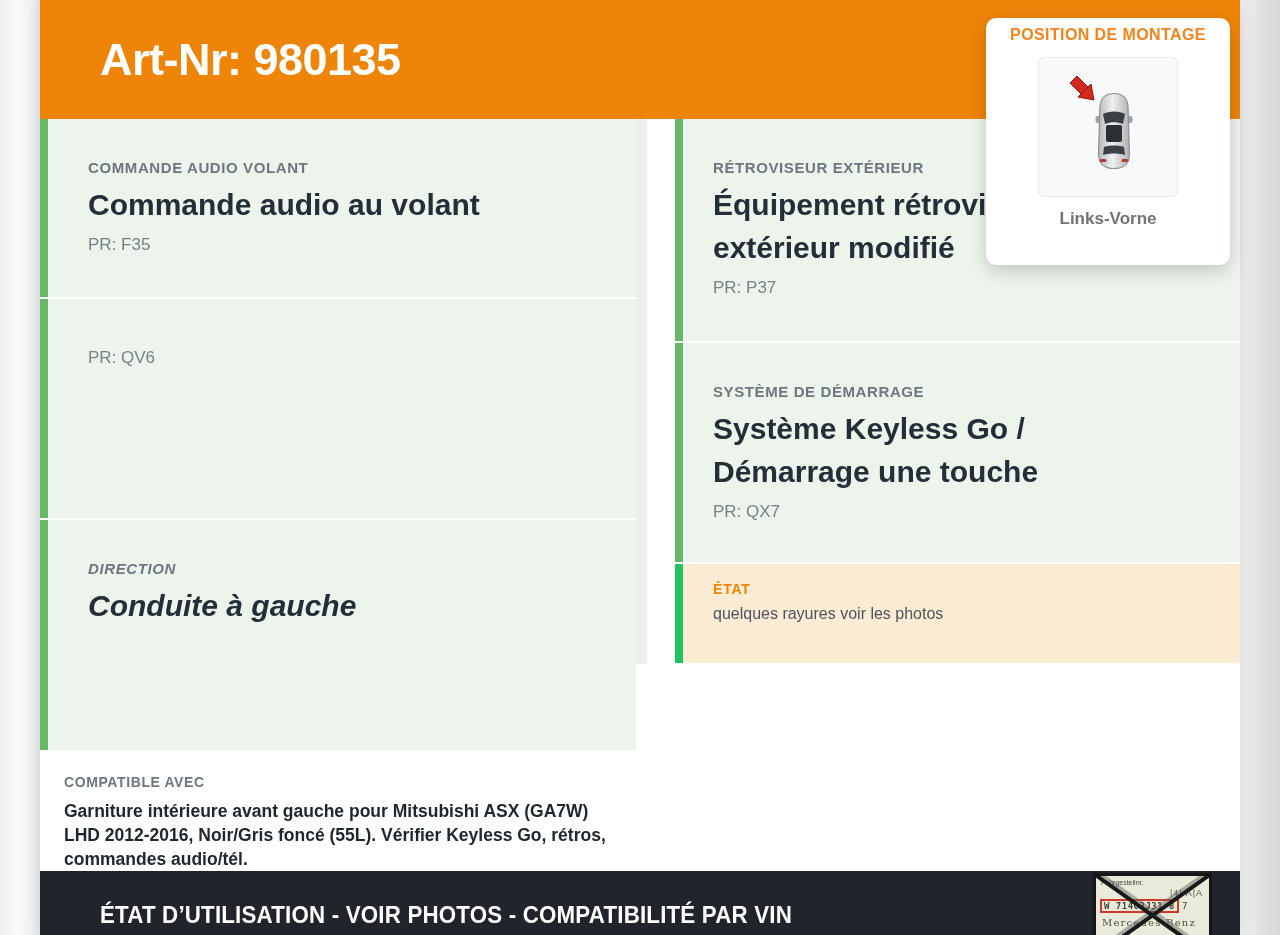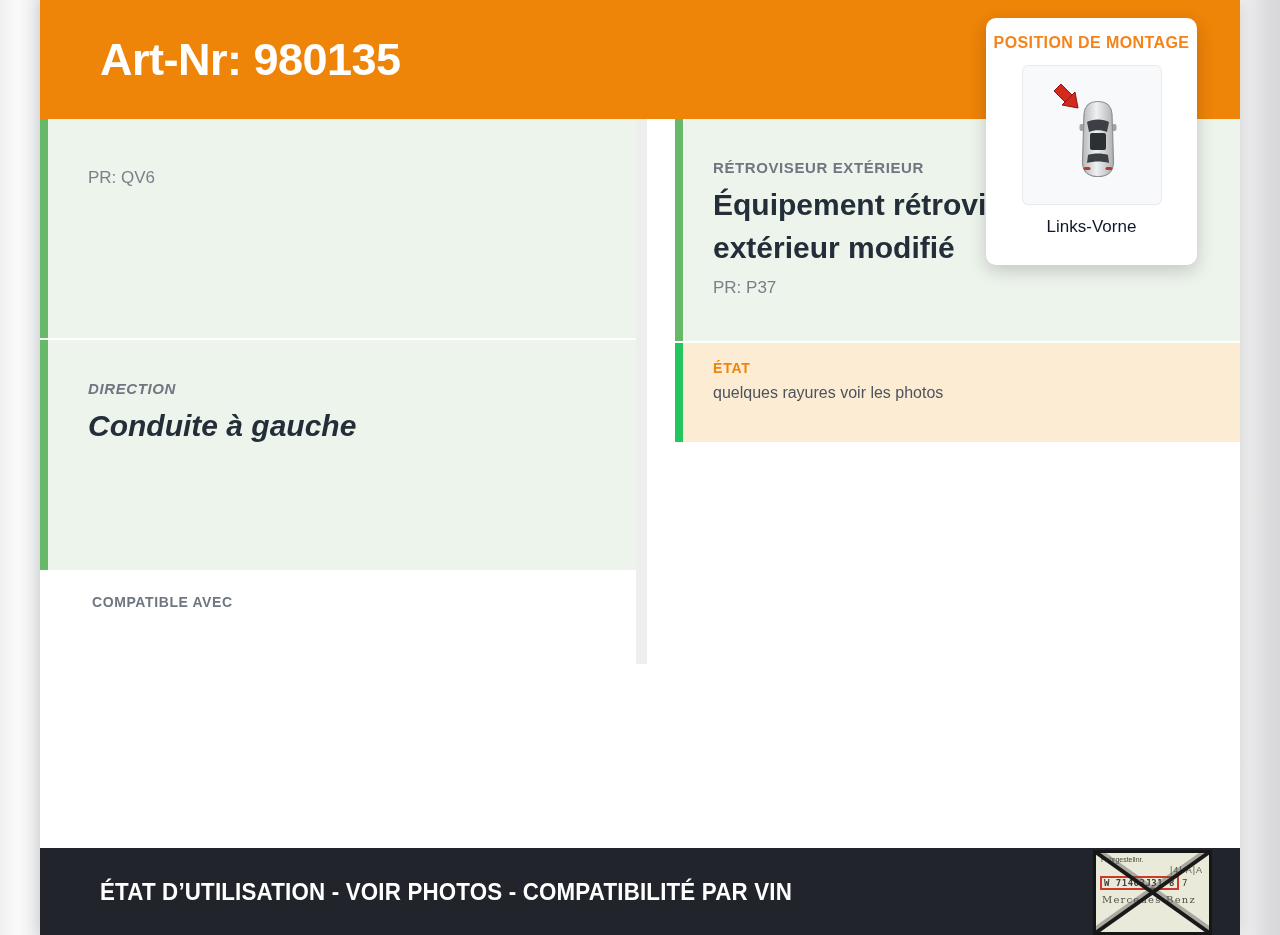--- a/index.html
+++ b/index.html
@@ -42,21 +42,21 @@
   .card .pr { font-size:17px; color:#78818a; margin-top:9px; }
 
   .condition { height:99px; background:#fdecd4; border-left:8px solid #22c55e;
     padding:17px 30px 0; flex:none; }
   .condition .label { font-size:14px; font-weight:bold; color:#ee8408;
     letter-spacing:.8px; margin-bottom:8px; }
   .condition .text { font-size:16px; color:#4c535c; }
 
   .filler { flex:1; background:#ffffff; }
 
-  .compat { background:#ffffff; flex:1; padding:22px 26px 0 24px;margin-left:28px; }
+  .compat { background:#ffffff; flex:1; padding:22px 26px 0 24px; }
   .compat .label { font-size:14px; margin-bottom:9px; }
   .compat .text { font-size:17.5px; font-weight:bold; color:#1e262e;
     line-height:24px; max-width:548px; }
 
   .footer { height:87px; background:#21242a; position:relative; display:flex;
     align-items:center; padding-left:60px; flex:none; }
   .footer .ftext { color:#ffffff; font-size:24px; font-weight:bold; white-space:nowrap;
     transform:scaleX(.93); transform-origin:left center; letter-spacing:.2px; }
 
   .vin-plate { position:absolute; right:28px; top:2px; width:119px; height:85px;
@@ -64,64 +64,75 @@
   .vp-small { position:absolute; left:5px; top:3px; font-size:7px; color:#4a4a3f; }
   .vp-code  { position:absolute; right:6px; top:12px; font-size:9px; color:#55554a; letter-spacing:1px; }
   .vp-vinrow { position:absolute; left:4px; top:23px; display:flex; align-items:center; }
   .vp-vinbox { border:2px solid #cf3a28; font-family:"DejaVu Sans Mono",monospace;
     font-size:9px; font-weight:bold; color:#41413a; padding:0 2px; letter-spacing:.5px; }
   .vp-suffix { font-size:9px; margin-left:3px; color:#41413a; font-family:"DejaVu Sans Mono",monospace; }
   .vp-brand { position:absolute; left:6px; top:41px; font-size:10px; color:#54544a;
     font-family:"DejaVu Serif",serif; letter-spacing:1.2px; }
   .vp-x { position:absolute; left:-3px; top:-3px; }
 
-  .position-card { position:absolute; left:946px; top:18px; width:211px; height:247px;
+  .position-card { position:absolute; left:946px; top:18px; width:244px; height:247px;
     background:#ffffff; border-radius:10px; box-shadow:0 6px 18px rgba(0,0,0,.18);
-    z-index:6; text-align:center; padding-top:16px; }
+    z-index:6; text-align:center; padding-top:8px; }
   .pc-label { color:#f5831a; font-weight:bold; font-size:16px; letter-spacing:.4px; }
   .pc-imgbox { width:140px; height:140px; margin:13px auto 0; background:#f8f9fb;
     border:1px solid #e8eaed; border-radius:6px; position:relative; }
   .pc-car { position:absolute; left:56px; top:34px; }
   .pc-arrow { position:absolute; left:28px; top:15px; }
-  .pc-pos { margin-top:12px; font-size:17px; font-weight:normal; color:#0f172a; }
+  .pc-pos { margin-top:12px; font-size:17px; font-weight:bold; color:#737373; }
 </style>
 </head>
 <body>
 
 <div class="stage">
   <div class="edge-left"></div>
   <div class="edge-right"></div>
 
   <div class="page">
 
     <div class="header">
       <div class="art-nr">Art-Nr: 980135</div>
     </div>
 
     <div class="columns">
       <div class="gap-strip"></div>
 
       <div class="col left">
+        <div class="card lh1">
+          <div class="label">COMMANDE AUDIO VOLANT</div>
+          <div class="title">Commande audio au volant</div>
+          <div class="pr">PR: F35</div>
+        </div>
         <div class="card lh2">
           <div class="pr">PR: QV6</div>
         </div>
         <div class="card lh3">
           <div class="label">DIRECTION</div>
           <div class="title">Conduite à gauche</div>
         </div>
         <div class="compat">
           <div class="label">COMPATIBLE AVEC</div>
+          <div class="text">Garniture intérieure avant gauche pour Mitsubishi ASX (GA7W) LHD 2012-2016, Noir/Gris foncé (55L). Vérifier Keyless Go, rétros, commandes audio/tél.</div>
         </div>
       </div>
 
       <div class="col right">
         <div class="card rh1">
           <div class="label">RÉTROVISEUR EXTÉRIEUR</div>
           <div class="title w-mid">Équipement rétroviseur extérieur modifié</div>
           <div class="pr">PR: P37</div>
+        </div>
+        <div class="card rh2">
+          <div class="label">SYSTÈME DE DÉMARRAGE</div>
+          <div class="title w-narrow">Système Keyless Go / Démarrage une touche</div>
+          <div class="pr">PR: QX7</div>
         </div>
         <div class="condition">
           <div class="label">ÉTAT</div>
           <div class="text">quelques rayures voir les photos</div>
         </div>
         <div class="filler"></div>
       </div>
     </div>
 
     <div class="footer">

